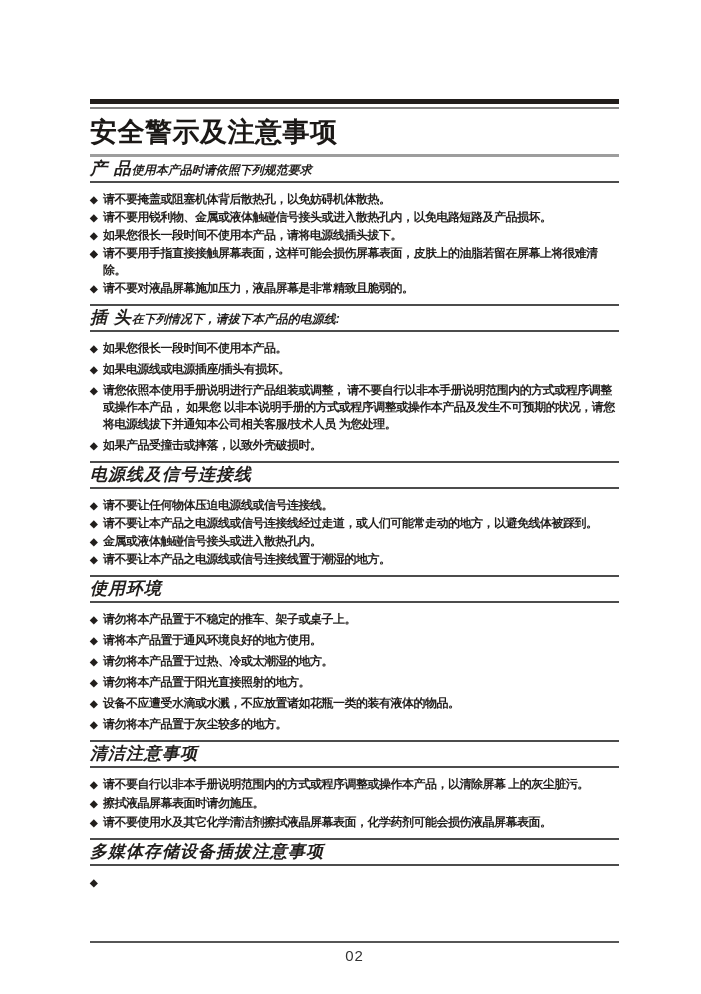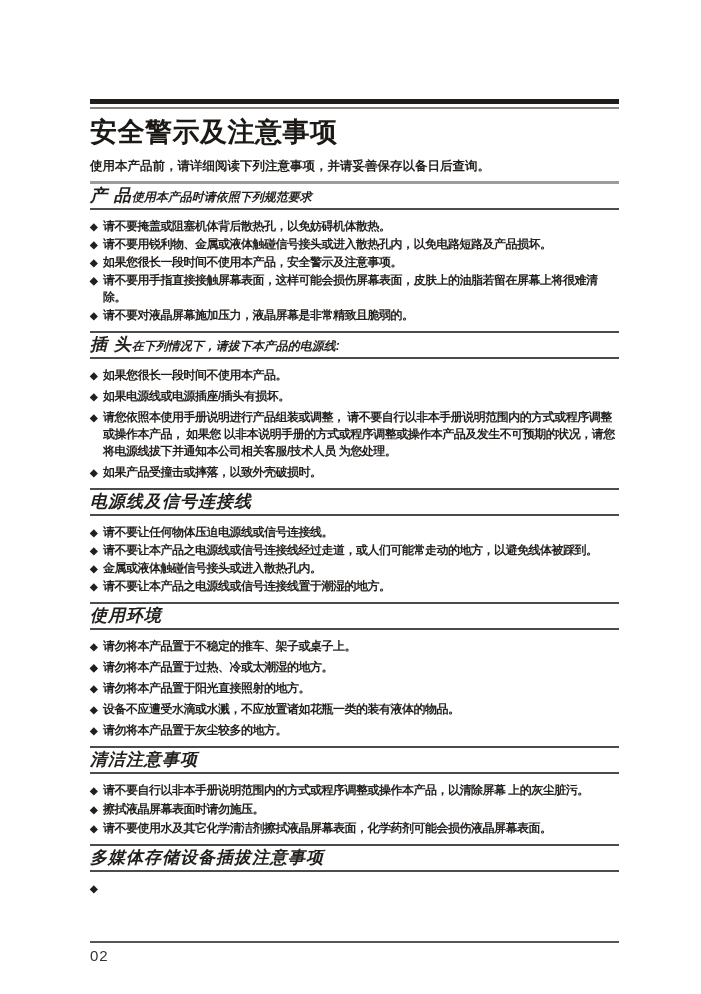--- a/index.html
+++ b/index.html
@@ -54,52 +54,51 @@
     font-size: 10px; letter-spacing: 0;
   }
   
   .section.s2 li.bullet { margin-bottom: 4px; }
   .section.s4 li.bullet { margin-bottom: 4px; }
   .section.s5 li.bullet { margin-bottom: 2px; }
 
   .footer { position: absolute; left: 90px; top: 941px; width: 529px; }
   .footer-rule { height: 2px; background: #565656; }
   .page-number {
-    margin-top: 4px; 
+    margin-top: 4px; text-align: center;
     font-size: 15px; letter-spacing: 1px; color: #333333;
     font-weight: normal;
   }
 </style>
 </head>
 <body>
 
 <div class="page">
   <div class="content">
 
     <div class="topbar">
       <div class="bar-black"></div>
       <div class="bar-gray"></div>
     </div>
 
     <h1 class="title">安全警示及注意事项</h1>
 
-    <p class="intro">使用本产品前，请详细阅读下列注意事项，并请妥善保存以备日后查询。</p>
 
     <div id="sections">
   <div class="section s1">
     <div class="rule-top"></div>
     <div class="sec-head">
       <span class="sec-name">产 品</span>
       <span class="sec-sub">使用本产品时请依照下列规范要求</span>
     </div>
     <div class="rule-bottom"></div>
     <ul class="bullets">
             <li class="bullet"><span class="diamond">◆</span><span>请不要掩盖或阻塞机体背后散热孔，以免妨碍机体散热。</span></li>
             <li class="bullet"><span class="diamond">◆</span><span>请不要用锐利物、金属或液体触碰信号接头或进入散热孔内，以免电路短路及产品损坏。</span></li>
-            <li class="bullet"><span class="diamond">◆</span><span>如果您很长一段时间不使用本产品，安全警示及注意事项。</span></li>
+            <li class="bullet"><span class="diamond">◆</span><span>如果您很长一段时间不使用本产品，请将电源线插头拔下。</span></li>
             <li class="bullet"><span class="diamond">◆</span></li>
             <li class="bullet"><span class="diamond">◆</span><span>请不要用手指直接接触屏幕表面，这样可能会损伤屏幕表面，皮肤上的油脂若留在屏幕上将很难清除。</span></li>
             <li class="bullet"><span class="diamond">◆</span><span>请不要对液晶屏幕施加压力，液晶屏幕是非常精致且脆弱的。</span></li>
           </ul>
   </div>
 
   <div class="section s2">
     <div class="rule-top"></div>
     <div class="sec-head">
       <span class="sec-name">插 头</span>
@@ -131,21 +130,21 @@
 
   <div class="section s4">
     <div class="rule-top"></div>
     <div class="sec-head">
       <span class="sec-name">使用环境</span>
 
     </div>
     <div class="rule-bottom"></div>
     <ul class="bullets">
             <li class="bullet"><span class="diamond">◆</span><span>请勿将本产品置于不稳定的推车、架子或桌子上。</span></li>
-            <li class="bullet"><span class="diamond">◆</span></li>
+            <li class="bullet"><span class="diamond">◆</span><span>请将本产品置于通风环境良好的地方使用。</span></li>
             <li class="bullet"><span class="diamond">◆</span><span>请勿将本产品置于过热、冷或太潮湿的地方。</span></li>
             <li class="bullet"><span class="diamond">◆</span><span>请勿将本产品置于阳光直接照射的地方。</span></li>
             <li class="bullet"><span class="diamond">◆</span><span>设备不应遭受水滴或水溅，不应放置诸如花瓶一类的装有液体的物品。</span></li>
             <li class="bullet"><span class="diamond">◆</span><span>请勿将本产品置于灰尘较多的地方。</span></li>
           </ul>
   </div>
 
   <div class="section s5">
     <div class="rule-top"></div>
     <div class="sec-head">

